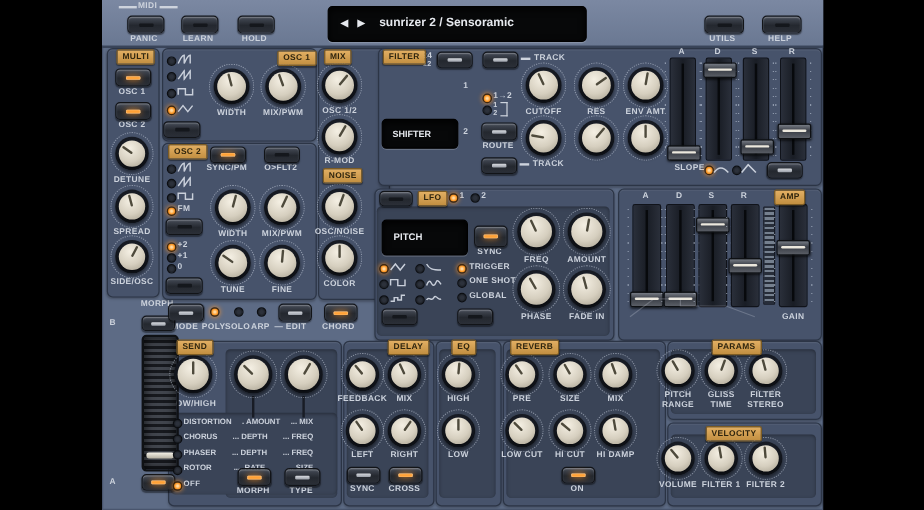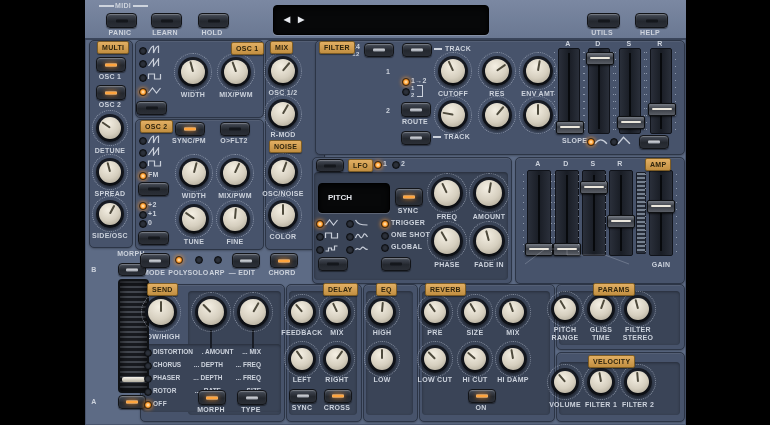--- a/index.html
+++ b/index.html
@@ -65,20 +65,21 @@
         <i></i>
       </div>
   <div class="lbl c" style="left:80px;top:29px">LEARN</div>
   <div class="btn" style="left:113px;top:13px;width:29px;height:13px">
         <i></i>
       </div>
   <div class="lbl c" style="left:127px;top:29px">HOLD</div>
   <div class="display" style="left:188px;top:5px;width:214px;height:28px;font-size:10px;line-height:28px">
     <span style="position:absolute;left:10px;font-size:8px">◀</span>
     <span style="position:absolute;left:24px;font-size:8px">▶</span>
+    <span style="position:absolute;left:42px">sunrizer 2 / Sensoramic</span>
   </div>
   <div class="btn" style="left:502px;top:13px;width:31px;height:13px">
         <i></i>
       </div>
   <div class="lbl c" style="left:517px;top:29px">UTILS</div>
   <div class="btn" style="left:550px;top:13px;width:31px;height:13px">
         <i></i>
       </div>
   <div class="lbl c" style="left:565px;top:29px">HELP</div>
 
@@ -290,20 +291,23 @@
       </div>
   <div class="dash" style="left:349px;top:48px;width:8px"></div>
   <div class="lbl" style="left:360px;top:45px">TRACK</div>
   <div class="lbl num" style="left:301px;top:68px">1</div>
   <div class="radio lit" style="left:317px;top:78px"></div>
   <div class="lbl" style="left:326px;top:77px">1→2</div>
   <div class="radio" style="left:317px;top:88px"></div>
   <div class="lbl" style="left:326px;top:84px;font-size:6px">1</div>
   <div class="lbl" style="left:326px;top:91px;font-size:6px">2</div>
   <div style="position:absolute;left:332px;top:85px;width:5px;height:10px;border-right:1px solid #cdd3dd;border-top:1px solid #cdd3dd;border-bottom:1px solid #cdd3dd"></div>
+  <div class="display" style="left:233px;top:99px;width:62px;height:23px;font-size:7.5px;line-height:23px">
+        <span style="position:absolute;left:8px">SHIFTER</span>
+      </div>
   <div class="lbl num" style="left:301px;top:107px">2</div>
   <div class="btn slot" style="left:316px;top:102px;width:28px;height:13px">
         <i></i>
       </div>
   <div class="lbl c" style="left:330px;top:118px">ROUTE</div>
   <div class="btn slot" style="left:316px;top:131px;width:28px;height:12px">
         <i></i>
       </div>
   <div class="dash" style="left:348px;top:136px;width:8px"></div>
   <div class="lbl" style="left:359px;top:133px">TRACK</div>

